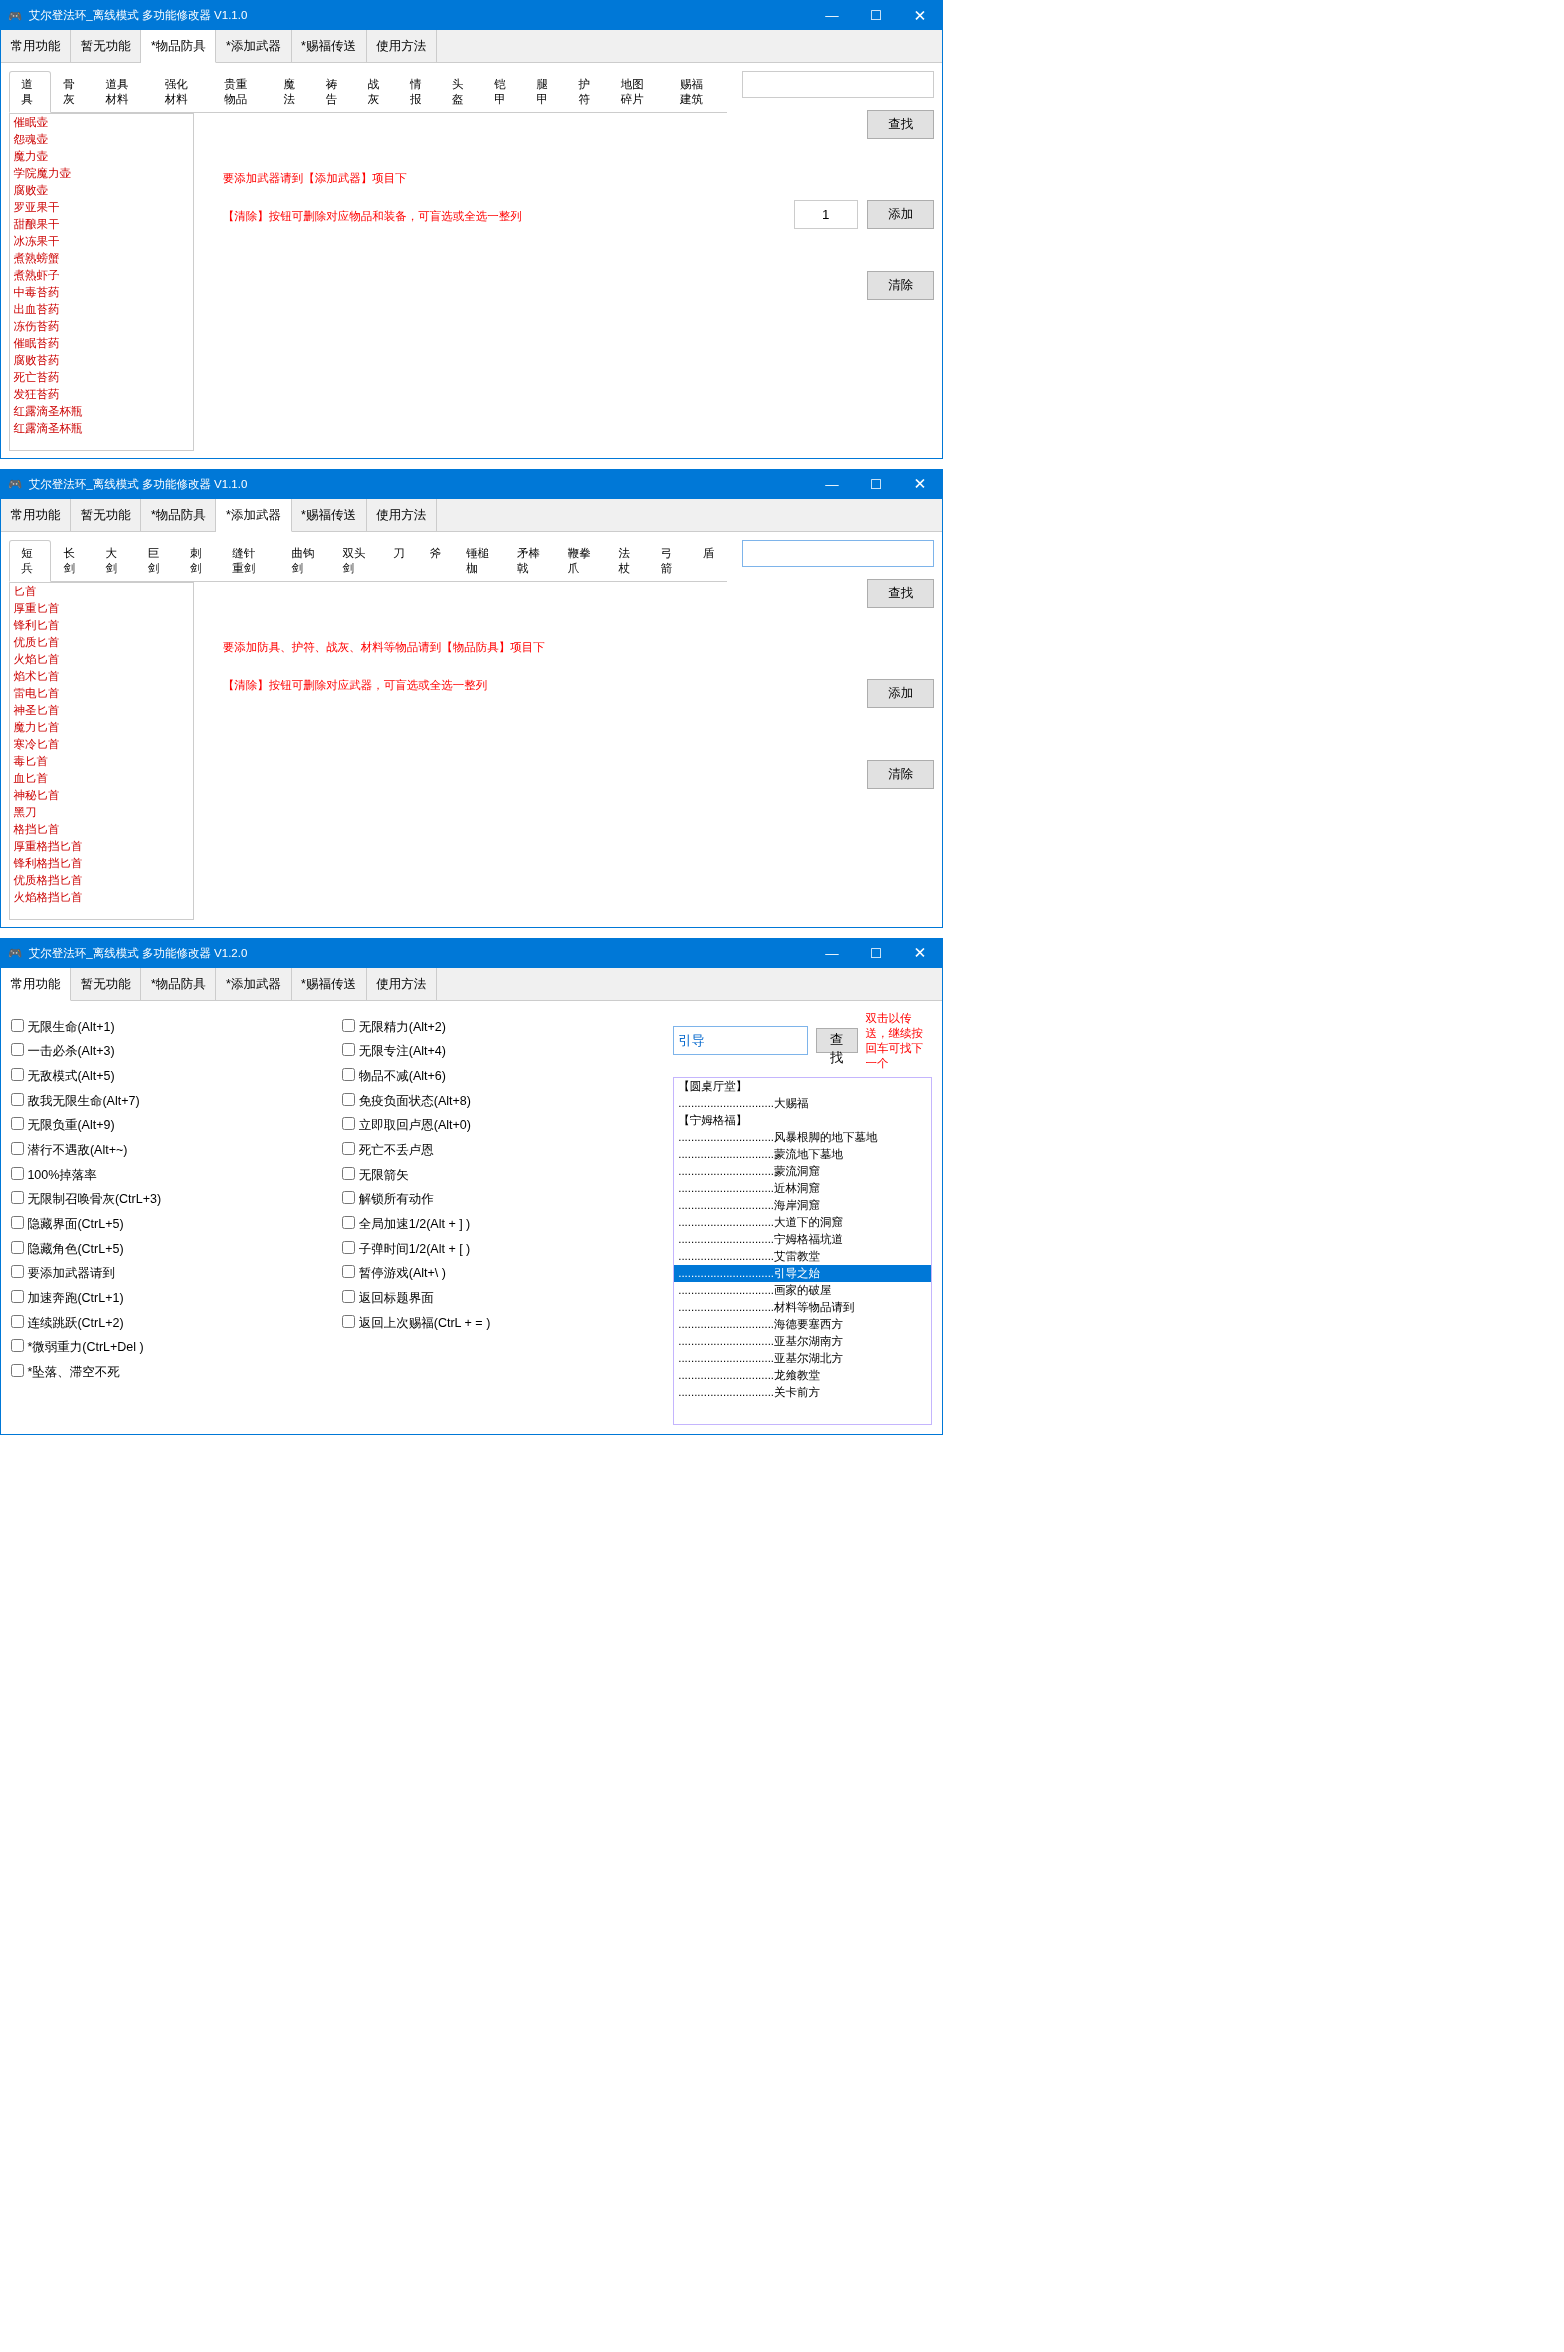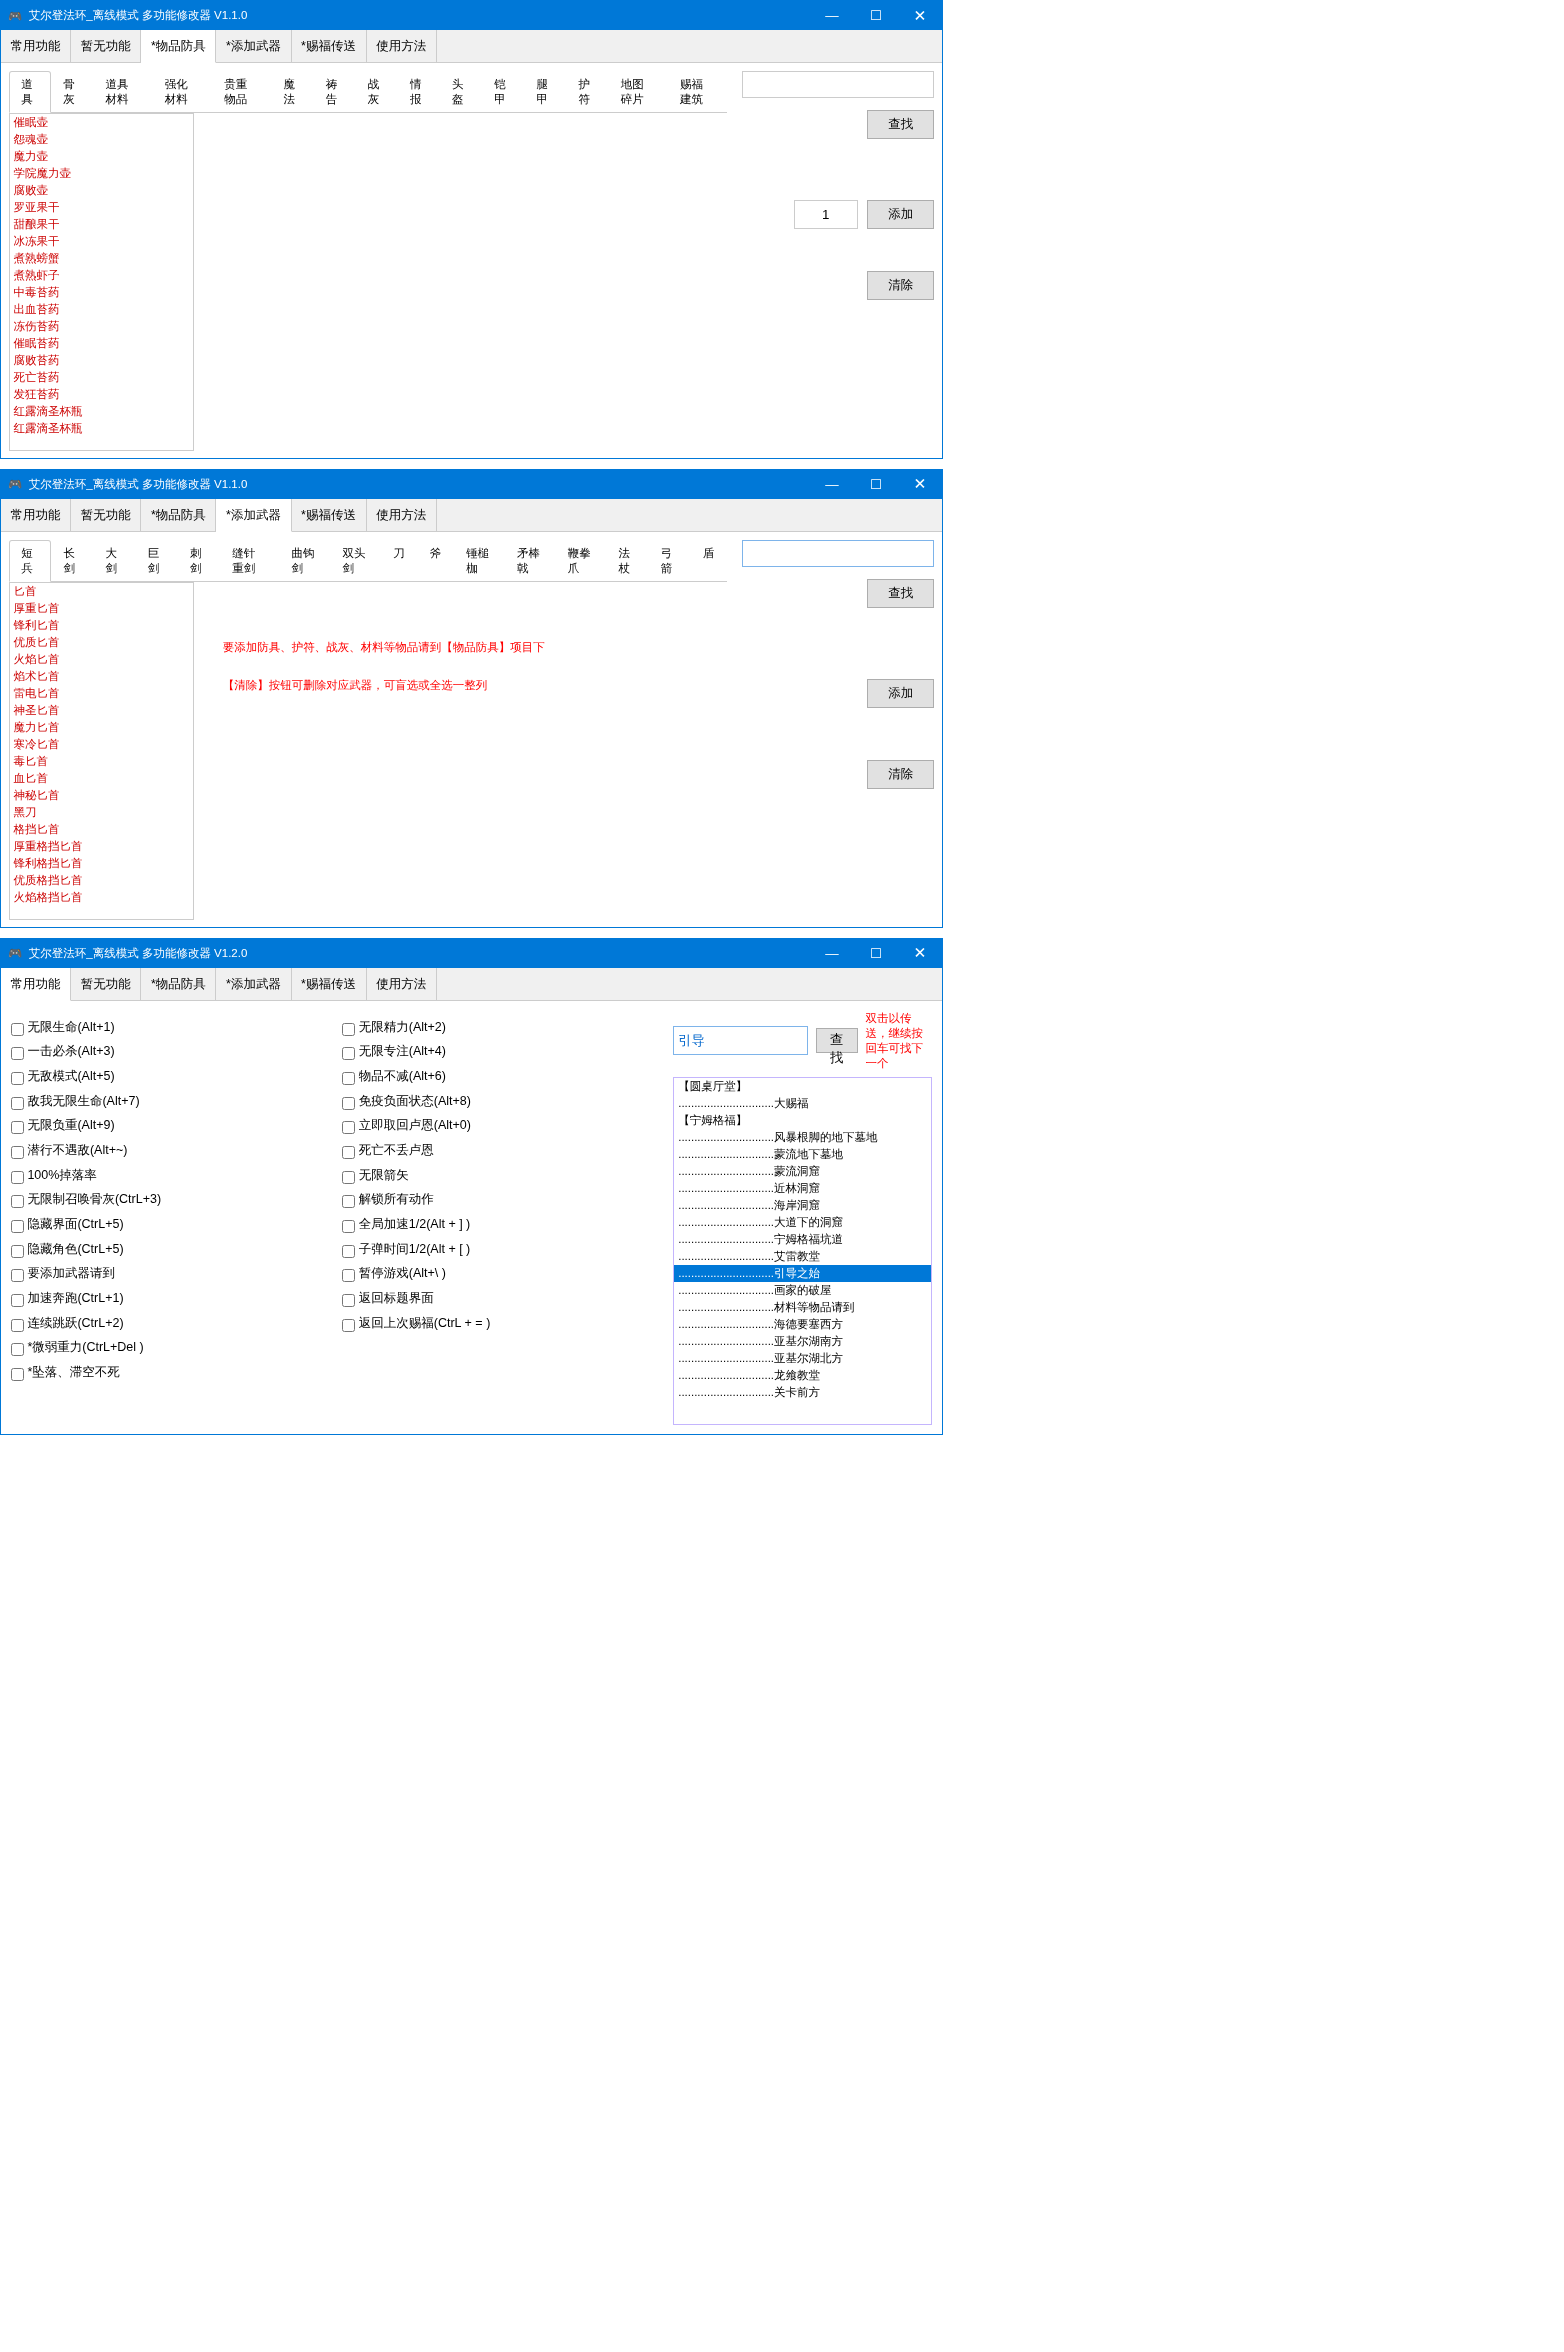--- a/index.html
+++ b/index.html
@@ -22,21 +22,21 @@
 .listbox{width:183px;height:336px;border:1px solid #ccc;overflow-y:scroll;font-size:11.5px}
 .listbox div{padding:1px 3.8px;color:#c00;cursor:pointer}
 .msgarea{flex:1;padding:58px 29px;font-size:11.5px}
 .msgarea .red{color:#f00;margin-bottom:23px}
 .right input[type=text]{width:100%;height:27px;border:1px solid #ccc;padding:1.9px 3.8px;box-sizing:border-box}
 .right .num{width:58px;height:25px;border:1px solid #ccc;text-align:center}
 .right button{width:67px;height:29px;background:#e1e1e1;border:1px solid #adadad;cursor:pointer;font-size:12.5px}
 .row{display:flex;gap:9.6px;align-items:center;justify-content:flex-end}
 .w3 .content3{display:flex;padding:5.8px}
 .col{flex:1;padding:3.8px}
-.chk{display:flex;align-items:flex-end;gap:3.8px;margin:7.7px 0;font-size:12.5px}
+.chk{display:flex;align-items:flex-start;gap:3.8px;margin:7.7px 0;font-size:12.5px}
 .chk input{margin:0}
 .rightcol{width:259px;padding:3.8px}
 .searchrow{display:flex;gap:7.7px;align-items:center;margin-bottom:5.8px}
 .searchrow input{width:125px;height:23px;border:1px solid #7eb4ea;padding:1.9px 3.8px;color:#0066cc}
 .searchrow button{height:25px;padding:1.9px 13.4px;background:#e1e1e1;border:1px solid #adadad;cursor:pointer}
 .hint{color:#f00;font-size:11.5px}
 .loclist{border:1px solid #c4b5fd;height:346px;overflow-y:scroll;font-size:11.5px}
 .loclist div{padding:1px 3.8px;white-space:nowrap}
 .loclist .hdr{color:#000}
 .loclist .sel{background:#0078d7;color:#fff}
@@ -96,20 +96,24 @@
             <div>中毒苔药</div>
             <div>出血苔药</div>
             <div>冻伤苔药</div>
             <div>催眠苔药</div>
             <div>腐败苔药</div>
             <div>死亡苔药</div>
             <div>发狂苔药</div>
             <div>红露滴圣杯瓶</div>
             <div>红露滴圣杯瓶</div>
           </div>
+        <div class="msgarea">
+          <div class="red">要添加武器请到【添加武器】项目下</div>
+          <div class="red">【清除】按钮可删除对应物品和装备，可盲选或全选一整列</div>
+        </div>
       </div>
     </div>
     <div class="right">
       <input type="text" style="">
       <div class="row">
           <button>查找</button>
         </div>
       <div style="height:38px"></div>
       <div class="row">
         <input class="num" value="1" style="">

